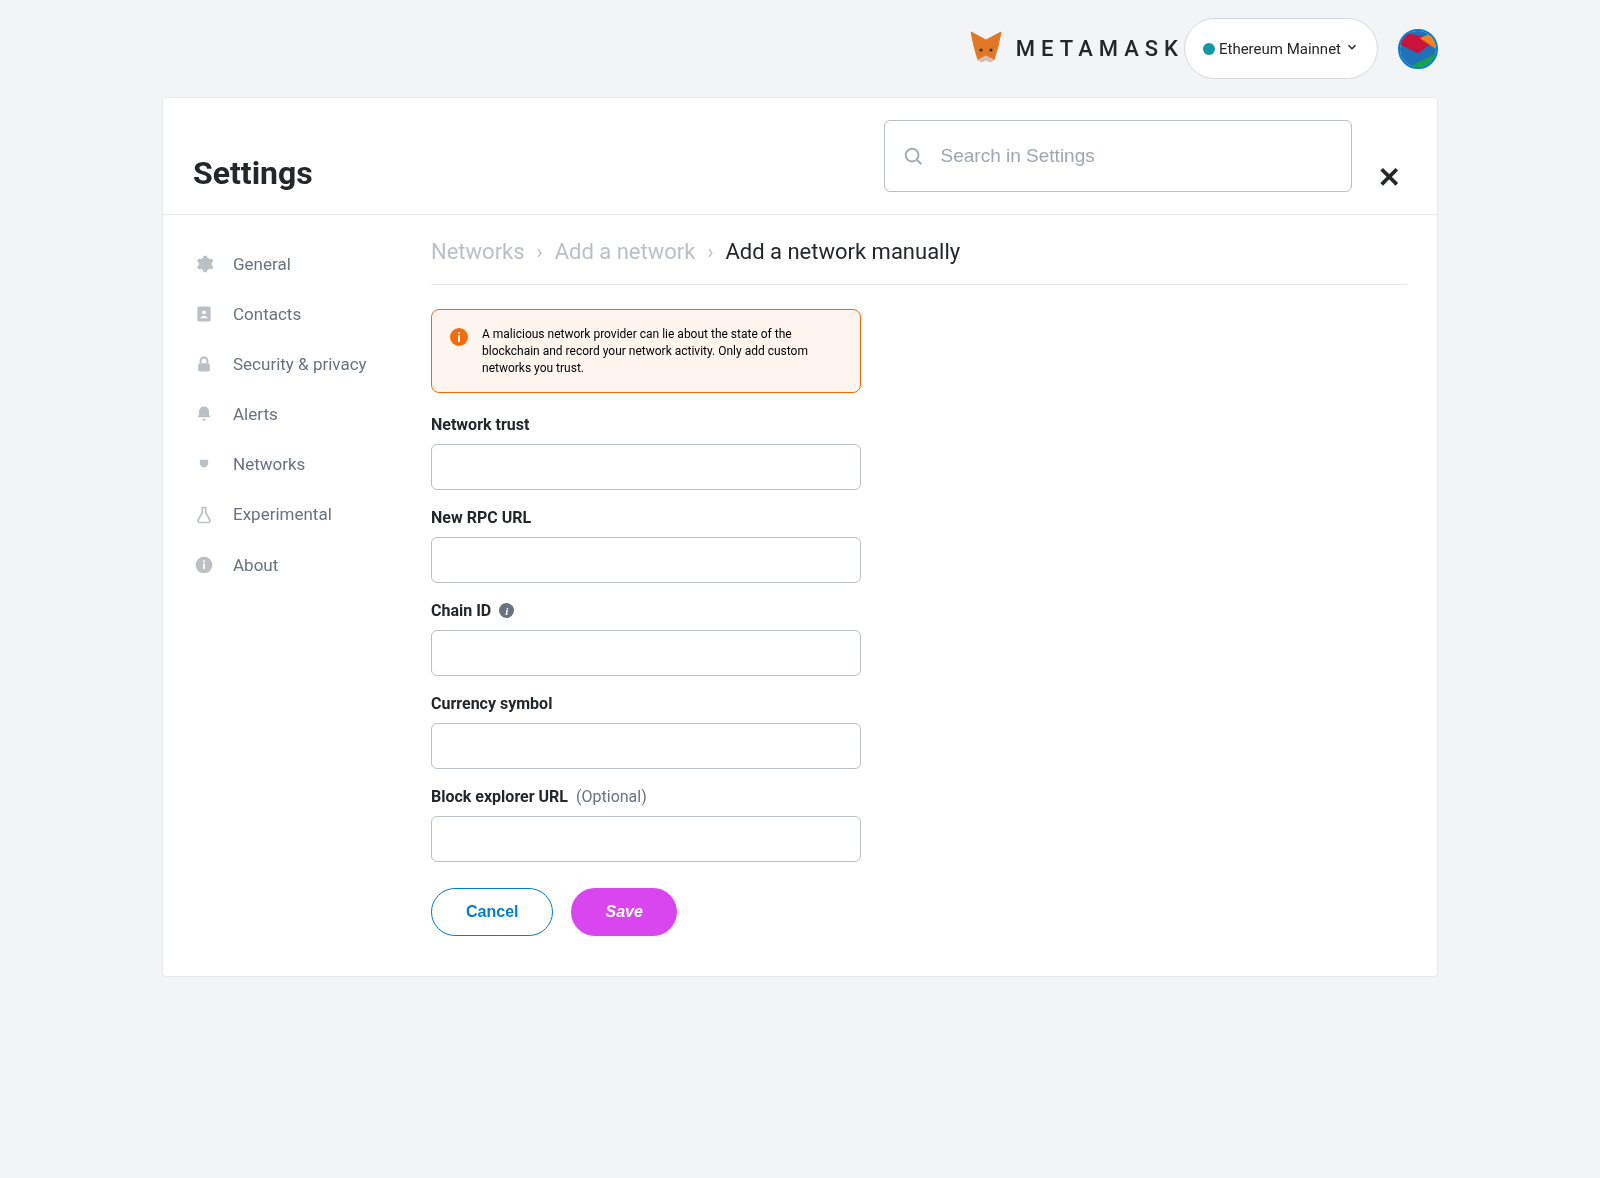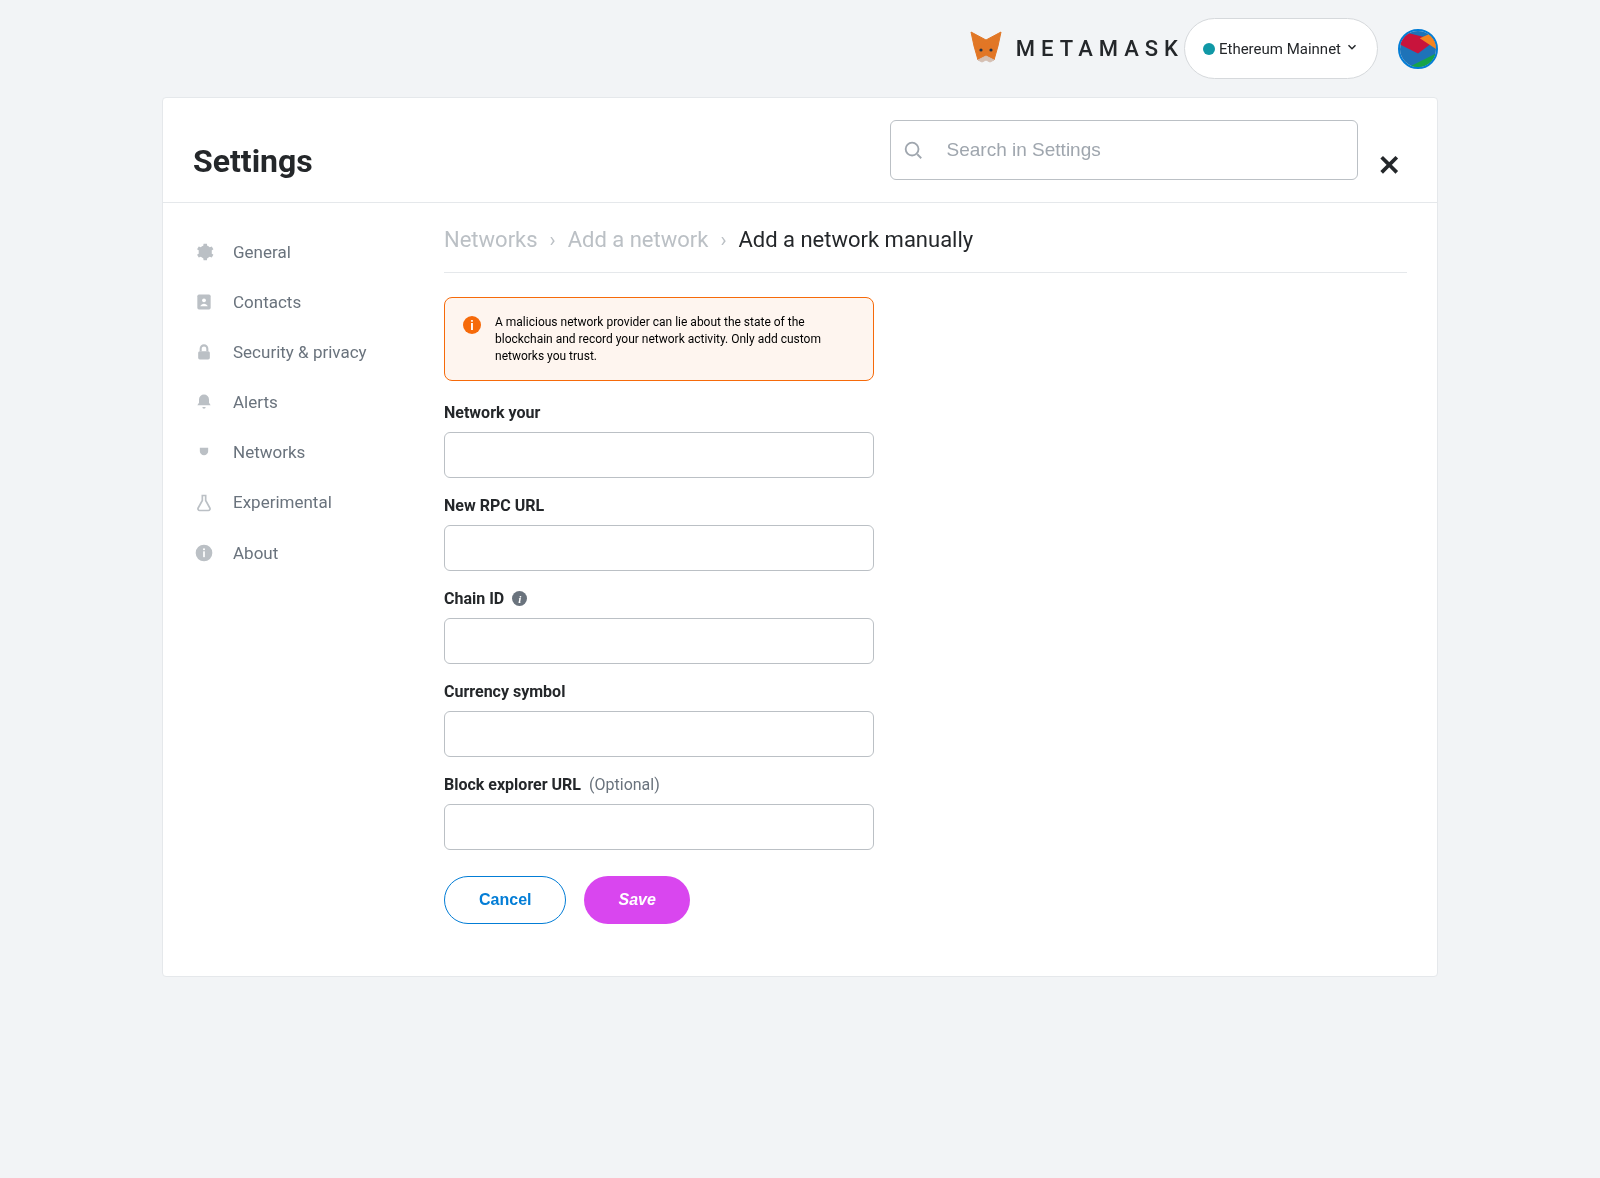--- a/index.html
+++ b/index.html
@@ -94,42 +94,41 @@
     flex: 0 0 468px;
   }
   .search-wrap svg {
     position: absolute;
     left: 18px;
     top: 50%;
     transform: translateY(-50%);
   }
   .search-input {
     width: 100%;
-    height: 60px;
+    height: 72px;
     border: 1px solid #bbc0c5;
     border-radius: 6px;
     padding: 0 12px 0 56px;
     font-size: 19px;
     color: #24272a;
     background: #fff;
-    margin-left: 6px;
   }
   .search-input::placeholder { color: #9fa6ae; }
   .close-btn {
     font-size: 28px;
     font-weight: 700;
     cursor: pointer;
     padding: 0 6px;
     line-height: 1;
   }
 
   .panel-body {
     display: flex;
     padding: 24px 30px 40px 30px;
-    gap: 61px;
+    gap: 48px;
   }
 
   
   .sidebar {
     width: 190px;
     flex: 0 0 190px;
   }
   .sidebar-item {
     display: flex;
     align-items: center;
@@ -386,21 +385,21 @@
         </div>
 
         <div class="warning">
           <div class="warning-icon">i</div>
           <div class="warning-text">A malicious network provider can lie about the state of the blockchain and record your network activity. Only add custom networks you trust.</div>
         </div>
 
         <div class="form">
           <div class="field">
             <div class="field-label">
-                <span>Network your</span>
+                <span>Network trust</span>
               </div>
             <input class="text-input" type="text" value="" style="">
           </div>
           <div class="field">
             <div class="field-label">
                 <span>New RPC URL</span>
               </div>
             <input class="text-input" type="text" value="" style="">
           </div>
           <div class="field">

